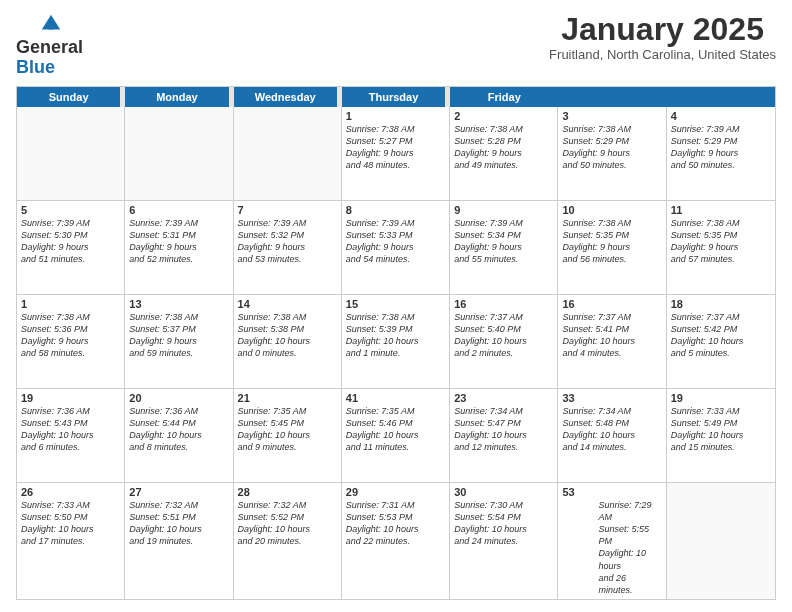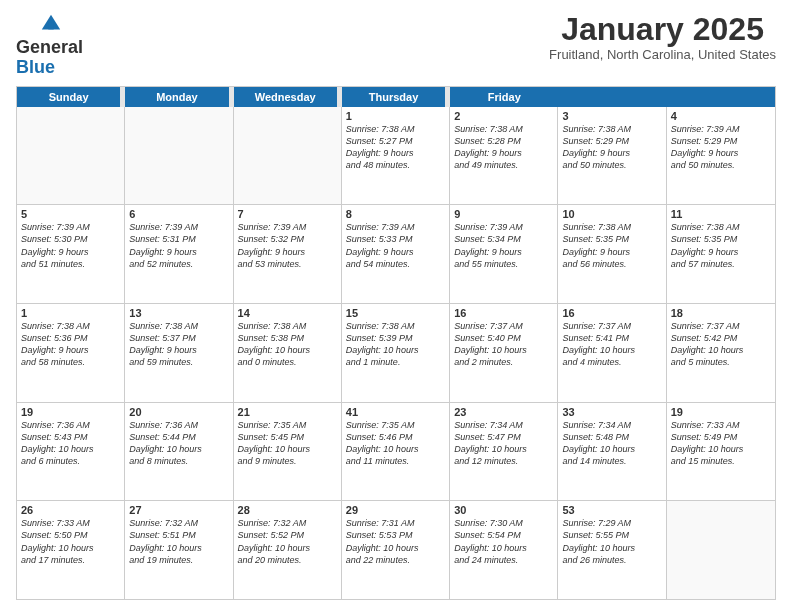--- a/index.html
+++ b/index.html
@@ -361,21 +361,21 @@
           </div>
           <div class="cal-cell">
             <div class="day-num">30</div>
             <div class="cell-text" style="white-space: pre-line;">Sunrise: 7:30 AM
 Sunset: 5:54 PM
 Daylight: 10 hours
 and 24 minutes.</div>
           </div>
           <div class="cal-cell">
             <div class="day-num">53</div>
-            <div class="cell-text" style="white-space: pre-line;">Sunrise: 7:29 AM
+            <div class="cell-text" style="white-space: pre-line; margin-left: 36px;">Sunrise: 7:29 AM
 Sunset: 5:55 PM
 Daylight: 10 hours
 and 26 minutes.</div>
           </div>
           <div class="cal-cell empty"></div>
         </div>
       </div>
   </div>
 </div>
 

